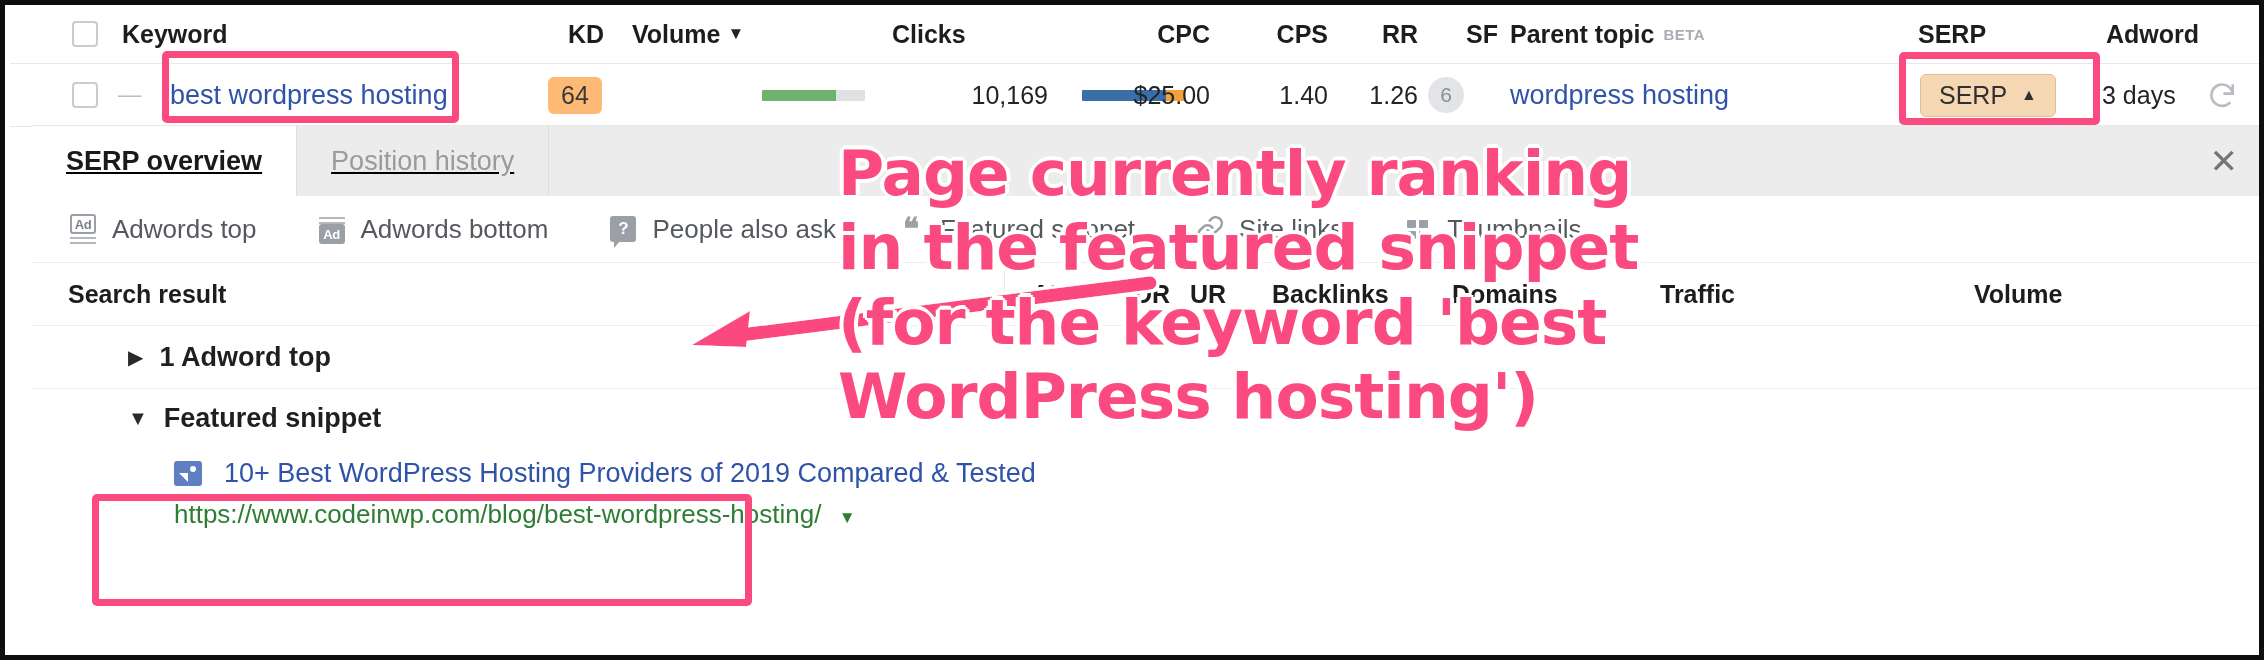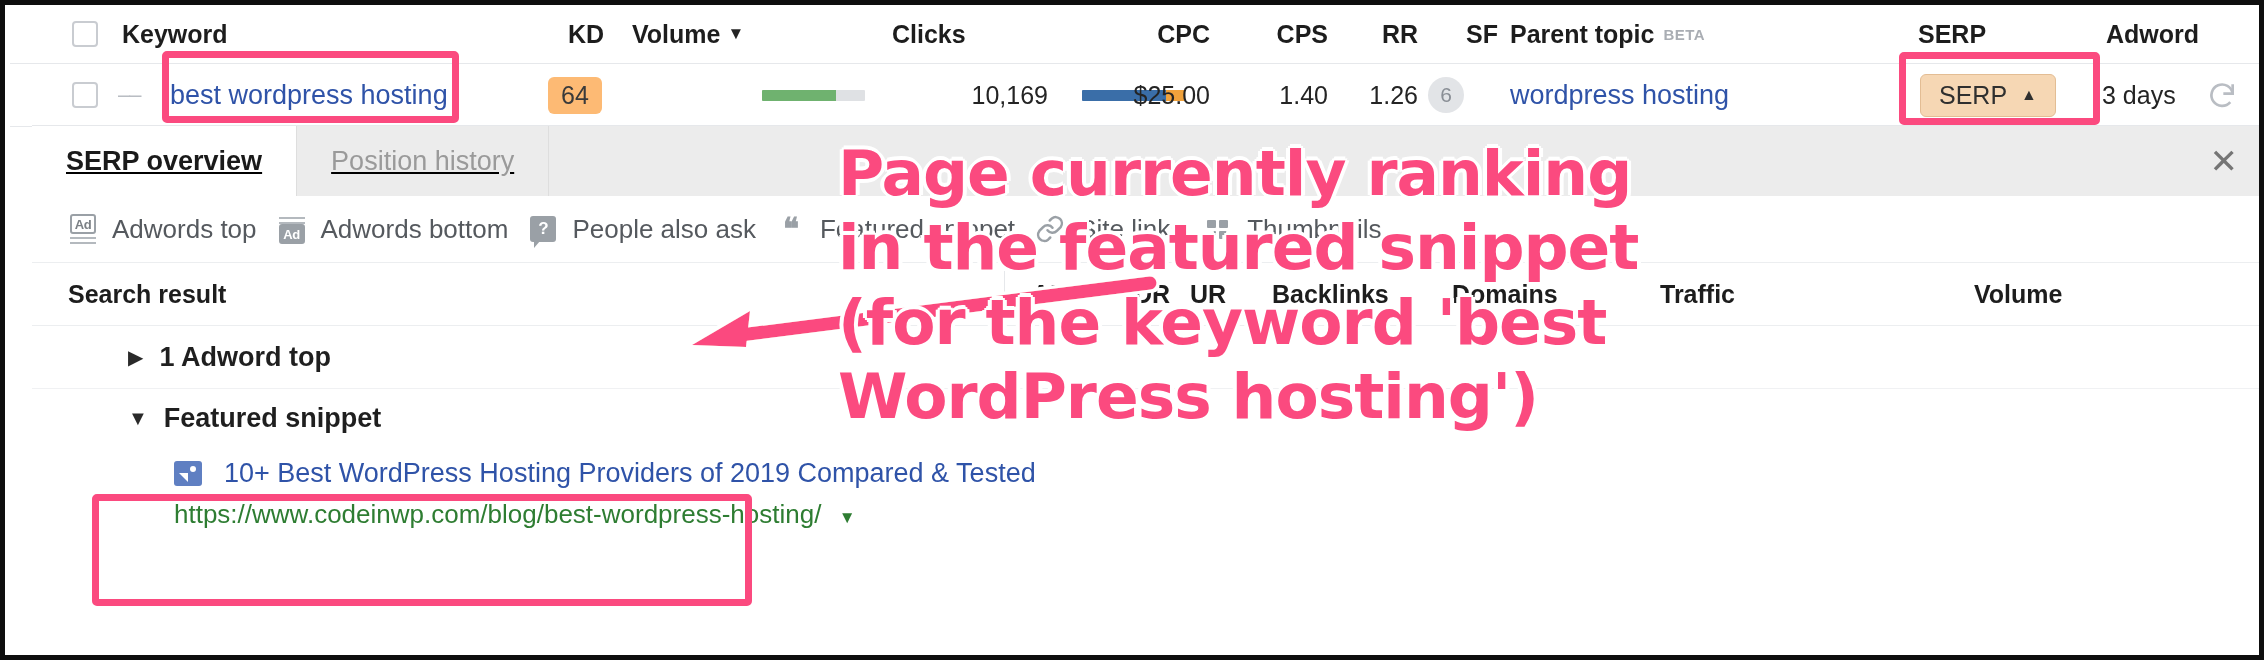--- a/index.html
+++ b/index.html
@@ -75,21 +75,21 @@
     display:flex;align-items:center;padding:0 34px;font-size:27px;color:#9a9a9a;
     cursor:pointer;border-right:1px solid #dedede;
   }
   .tab.active{background:#ffffff;color:#1a1a1a;font-weight:bold;}
   .close-x{
     position:absolute;right:26px;top:50%;transform:translateY(-50%);
     font-size:34px;color:#757575;cursor:pointer;line-height:1;
   }
   .feature-row{
     position:relative;height:66px;display:flex;align-items:center;
-    padding:0 0 0 36px;gap:20px;background:#fff;border-bottom:1px solid #eceef0;
+    padding:0 0 0 36px;gap:60px;background:#fff;border-bottom:1px solid #eceef0;
   }
   .feat{display:flex;align-items:center;gap:14px;color:#55595e;font-size:26px;cursor:pointer;white-space:nowrap;}
   .ficon{width:30px;height:30px;display:flex;align-items:center;justify-content:center;position:relative;}
   .ad-box{
     width:26px;height:20px;border-radius:3px;background:#fff;border:2px solid #9aa0a6;
     color:#7b8085;font-size:13px;font-weight:bold;display:flex;align-items:center;justify-content:center;
     box-sizing:border-box;letter-spacing:-.4px;
   }
   .ad-box.filled{background:#9aa0a6;color:#fff;border-color:#9aa0a6;}
   .lines{position:absolute;left:2px;width:26px;}

